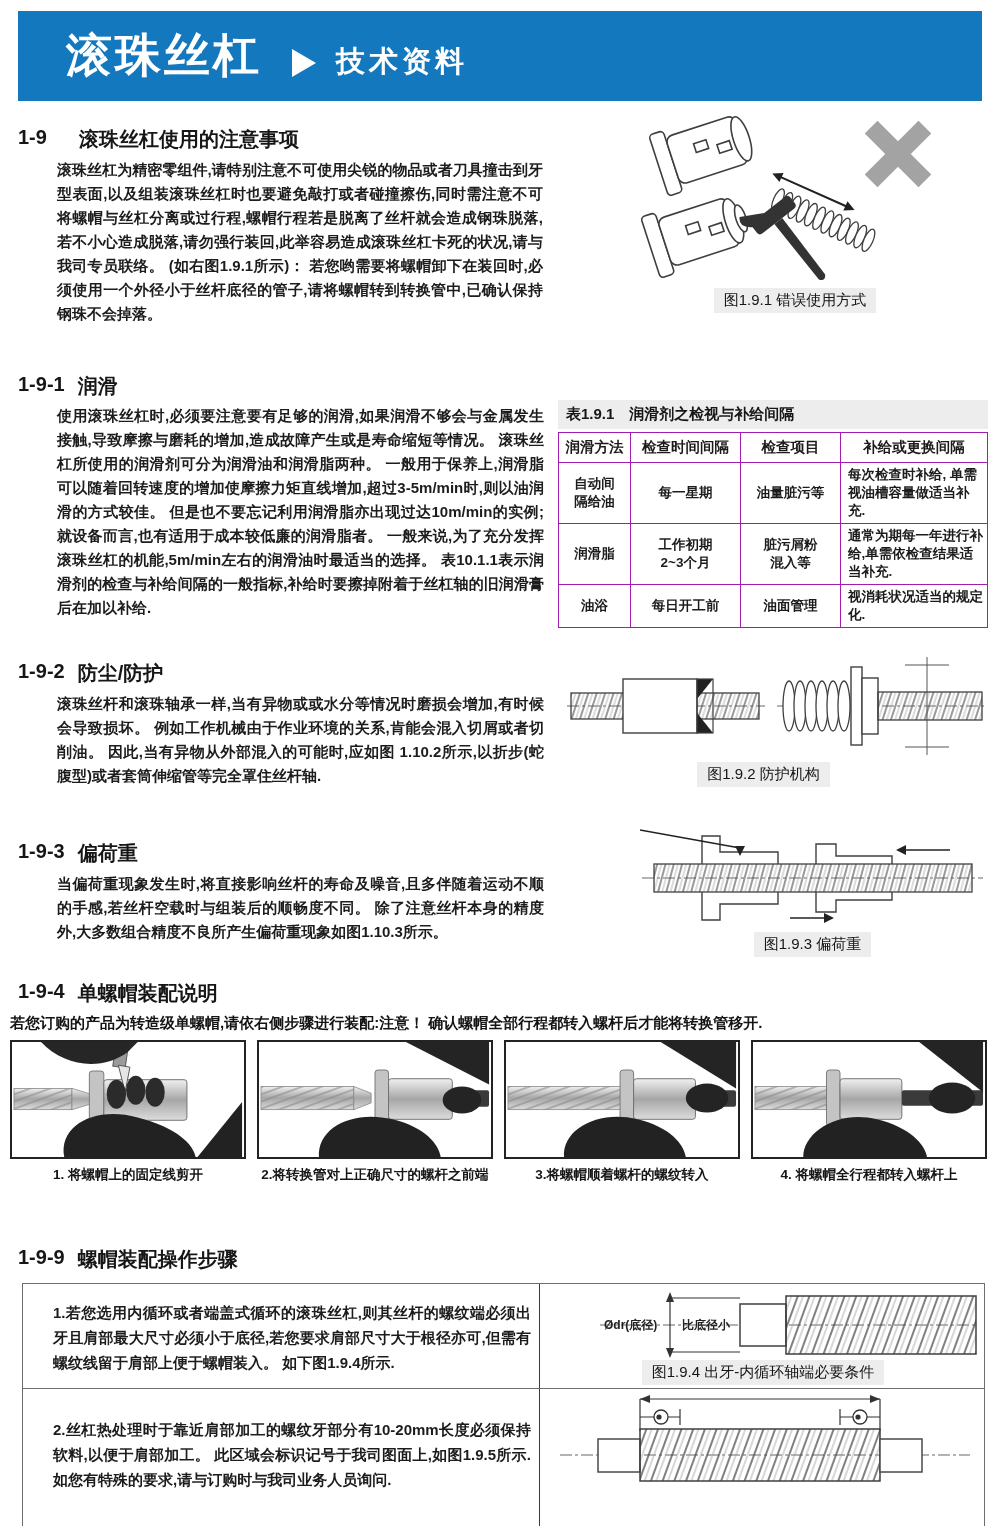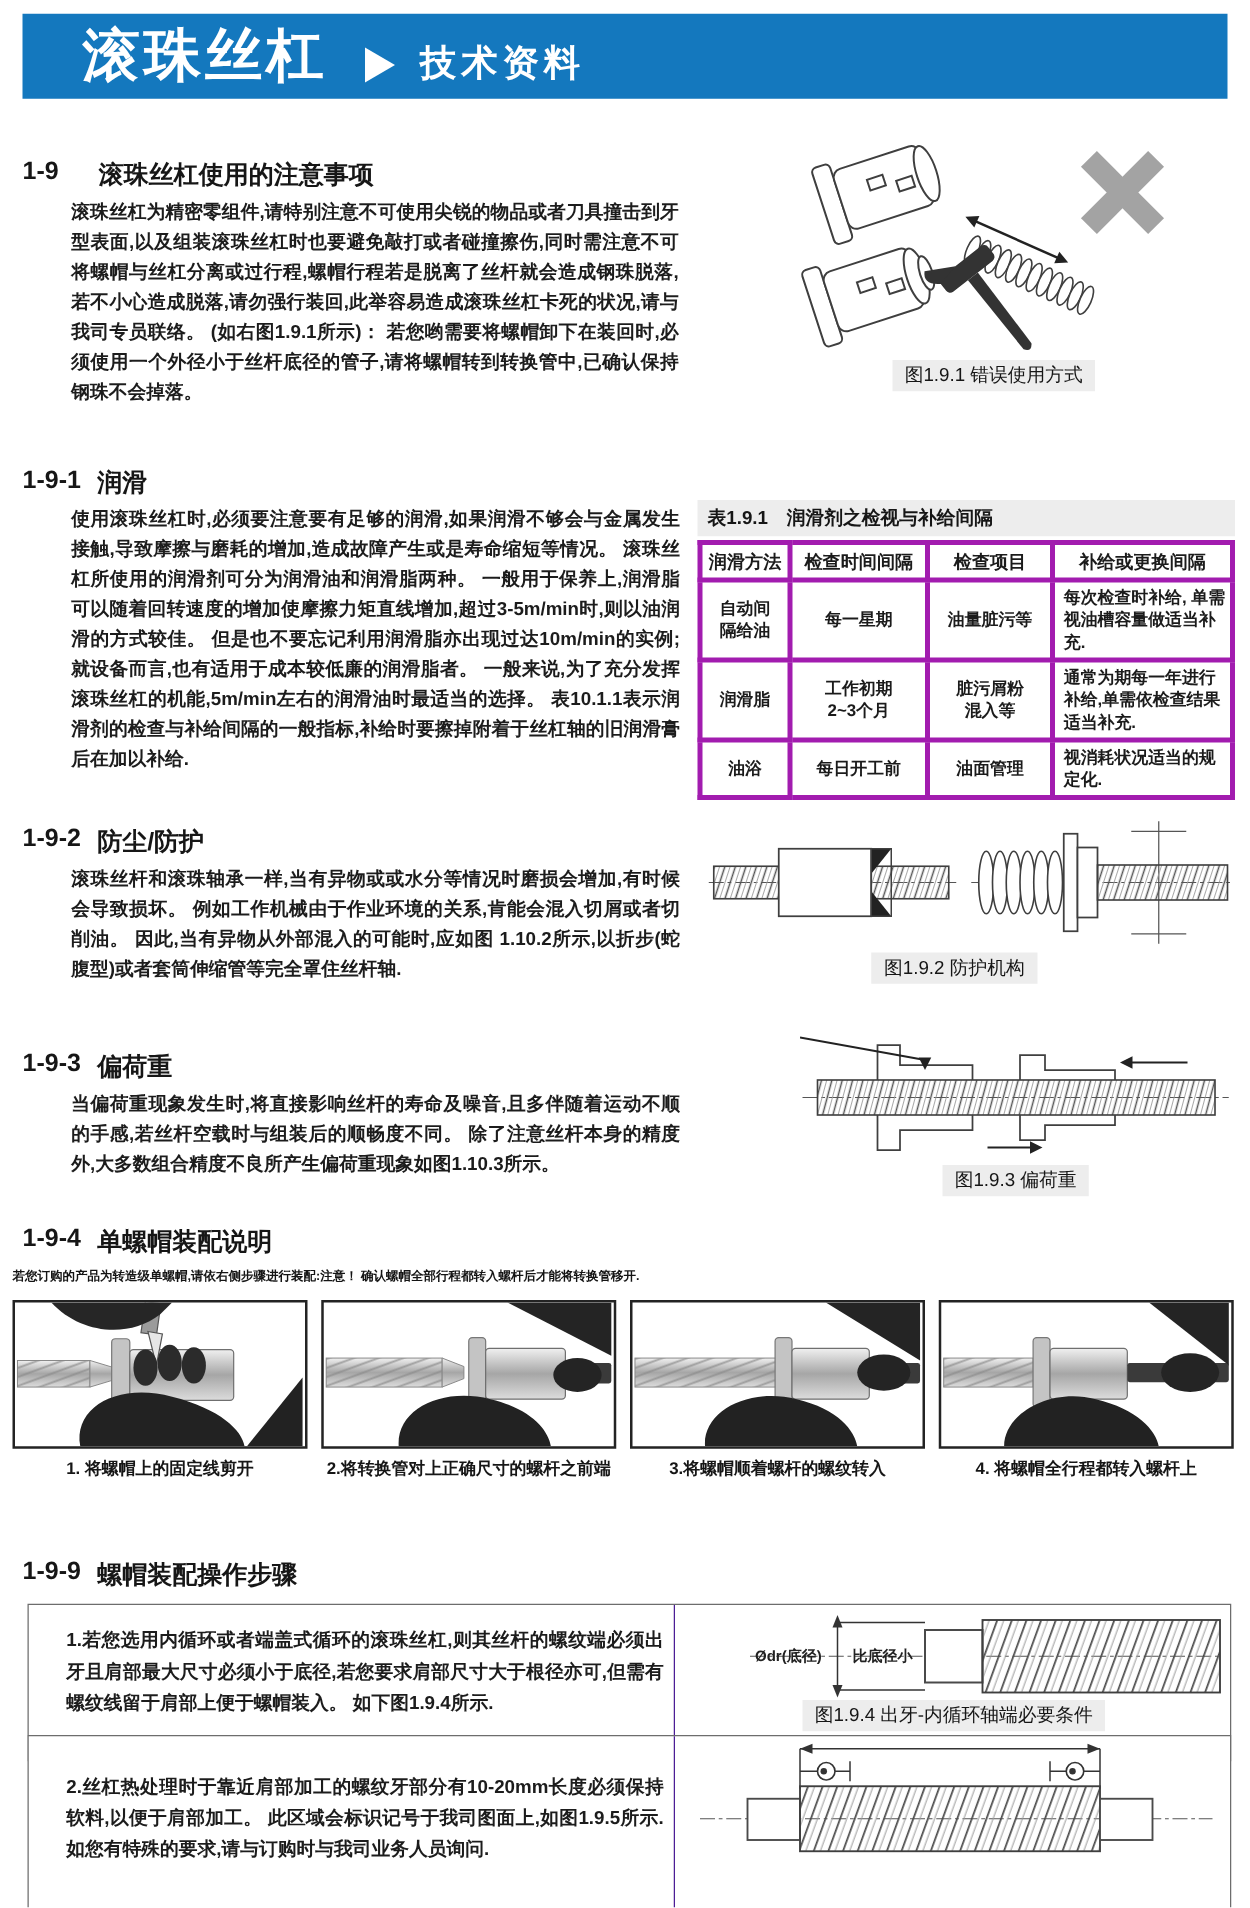--- a/index.html
+++ b/index.html
@@ -1,60 +1,60 @@
 <!DOCTYPE html>
 <html><head>
 <meta charset="utf-8">
 <style>
   html,body { margin:0; padding:0; background:#ffffff; }
   .page {
     position:relative; width:1000px; height:1526px; background:#ffffff;
     font-family:"Liberation Sans","DejaVu Sans",sans-serif; color:#1b1b1b; overflow:hidden;
   }
   
-  .header-bar { position:absolute; left:18px; top:11px; width:964px; height:68px;
+  .header-bar { position:absolute; left:18px; top:11px; width:964px; height:90px;
     background:#1478be; display:flex; align-items:center; }
   .header-title { font-size:46px; font-weight:800; color:#fff; margin-left:48px; letter-spacing:3px; }
   .header-arrow { width:0; height:0; border-left:24px solid #fff; border-top:14px solid transparent;
     border-bottom:14px solid transparent; margin:14px 20px 0 30px; }
   .header-subtitle { font-size:29px; font-weight:800; color:#fff; letter-spacing:4px; margin-top:12px; }
 
   .sec-head { position:absolute; left:18px; display:flex; gap:13px; font-size:20px; font-weight:700; color:#161616; }
   .body-text { position:absolute; font-size:15px; line-height:24px; font-weight:600;
     text-align:justify; color:#1c1c1c; }
 
   .fig-wrap { position:absolute; }
   .fig-caption-row { position:absolute; text-align:center; }
   .fig-caption { display:inline-block; background:#ededed; font-size:15px; font-weight:400;
     padding:3px 10px; color:#161616; }
 
   
   .lube-table { position:absolute; left:558px; top:400px; width:430px; }
   .lt-title { background:#ededed; font-weight:700; font-size:15px; padding:5px 8px; color:#161616; }
   .lube-table table { border-collapse:collapse; width:100%; margin-top:3px; font-size:13.5px; font-weight:600; }
   .lube-table th { font-size:14.5px; font-weight:700; }
-  .lube-table th, .lube-table td { border:4px solid #a21caf; text-align:center; padding:3px 4px;
+  .lube-table th, .lube-table td { border:1px solid #a21caf; text-align:center; padding:3px 4px;
     white-space:pre-line; vertical-align:middle; color:#1b1b1b; }
   .lube-table td.left { text-align:left; padding-left:7px; }
 
   
   .photo { position:absolute; top:1040px; width:236px; height:119px; border:2px solid #232323;
     background:#fff; box-sizing:border-box; }
   .photo svg { display:block; width:100%; height:100%; }
   .step-caption { position:absolute; top:1166px; width:236px; text-align:center;
     font-size:13.5px; font-weight:700; white-space:nowrap; color:#161616; }
 
   
   .op-box { position:absolute; left:22px; width:963px; border:1px solid #6d6d6d; box-sizing:border-box; background:#fff; }
   .op-text { position:absolute; left:30px; width:478px; font-size:15px; line-height:25px;
     font-weight:600; text-align:justify; color:#1c1c1c; }
   .op-fig { position:absolute; left:516px; top:0; bottom:0; width:446px; border-left:1px solid #4c1d95; }
   .op-fig .fig-caption-row { left:0; width:446px; }
 
-  .intro-line { position:absolute; font-size:10px; font-weight:700; color:#141414; }
+  .intro-line { position:absolute; font-size:15px; font-weight:700; color:#141414; }
   svg text { font-family:"Liberation Sans","DejaVu Sans",sans-serif; }
 </style>
 </head>
 <body>
 
 <div class="page">
 
   <div class="header-bar">
     <span class="header-title">滚珠丝杠</span>
     <span class="header-arrow"></span>

